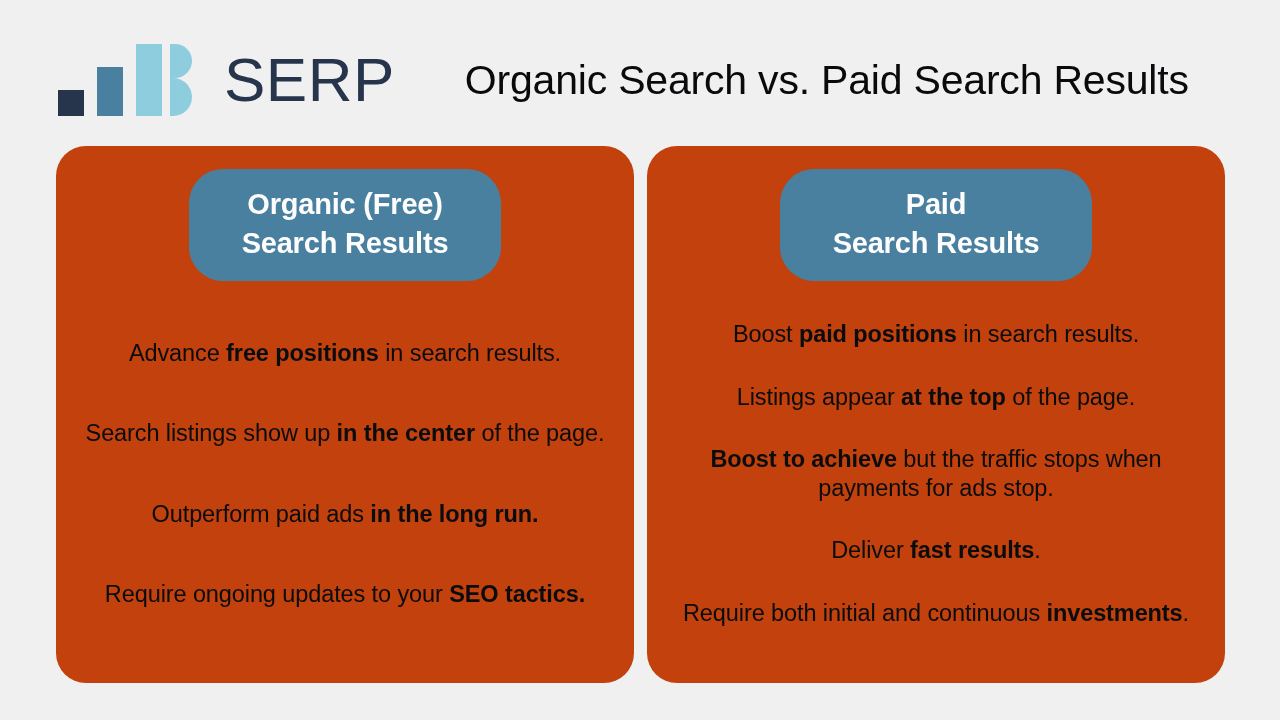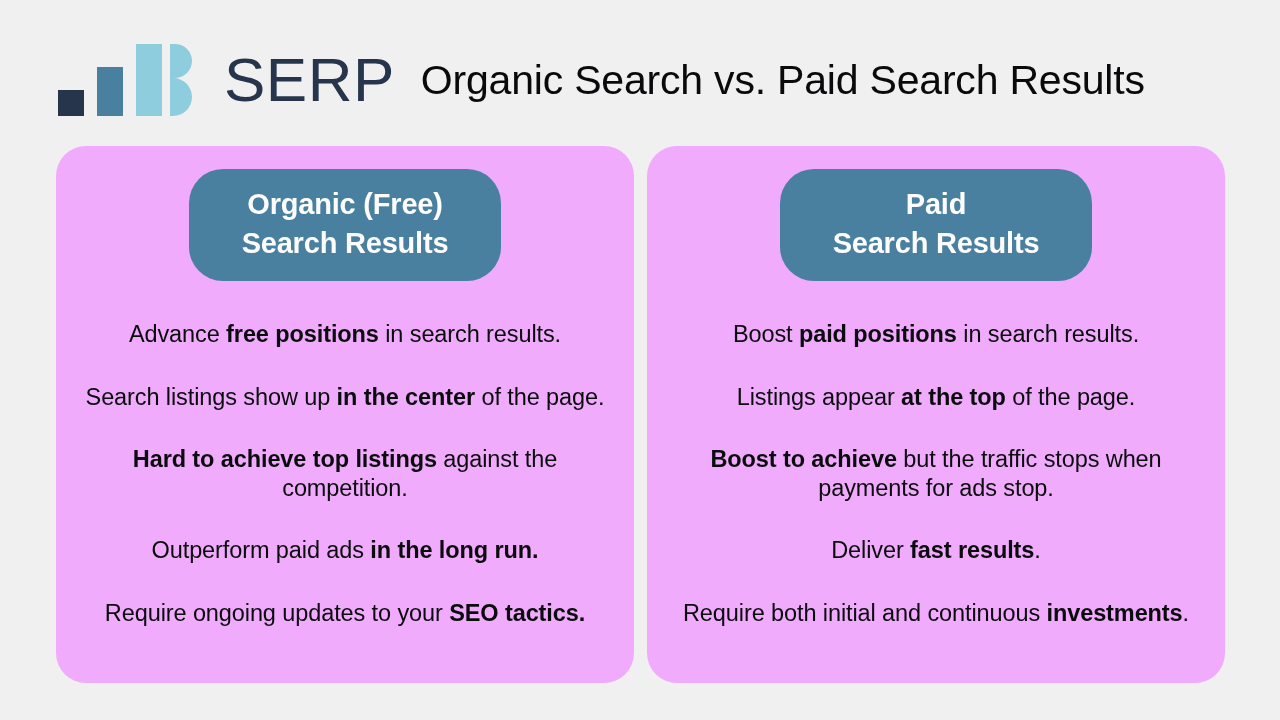--- a/index.html
+++ b/index.html
@@ -96,37 +96,38 @@
     padding-left: 30px;
   }
 
   .header-subtitle {
     font-size: 41px;
     font-weight: 400;
     color: #0a0a0c;
     line-height: 1;
     white-space: nowrap;
     letter-spacing: -0.2px;
+    margin-left: 44px;
   }
 
   
   .cards {
     position: absolute;
     left: 56px;
     top: 146px;
     width: 1169px;
     height: 537px;
     display: flex;
     gap: 13px;
   }
 
   .card {
     position: relative;
     flex: 1 1 0;
-    background: #f0abfc;
+    background: #c2410c;
     border-radius: 30px;
     display: flex;
     flex-direction: column;
     align-items: center;
     padding: 23px 18px 20px;
   }
 
   .card-pill {
     background: #4a809f;
     color: #fdfdfd;
@@ -185,21 +186,20 @@
   </div>
 
   <div class="cards">
 
     <div class="card">
       <div class="card-pill">Organic (Free)
 Search Results</div>
       <div class="card-list">
           <div class="card-item"><span>Advance </span><b>free positions</b><span> in search results.</span></div>
           <div class="card-item"><span>Search listings show up </span><b>in the center</b><span> of the page.</span></div>
-          <div class="card-item"><b>Hard to achieve top listings</b><span> against the competition.</span></div>
           <div class="card-item"><span>Outperform paid ads </span><b>in the long run.</b></div>
           <div class="card-item"><span>Require ongoing updates to your </span><b>SEO tactics.</b></div>
         </div>
     </div>
 
     <div class="card">
       <div class="card-pill">Paid
 Search Results</div>
       <div class="card-list">
           <div class="card-item"><span>Boost </span><b>paid positions</b><span> in search results.</span></div>

